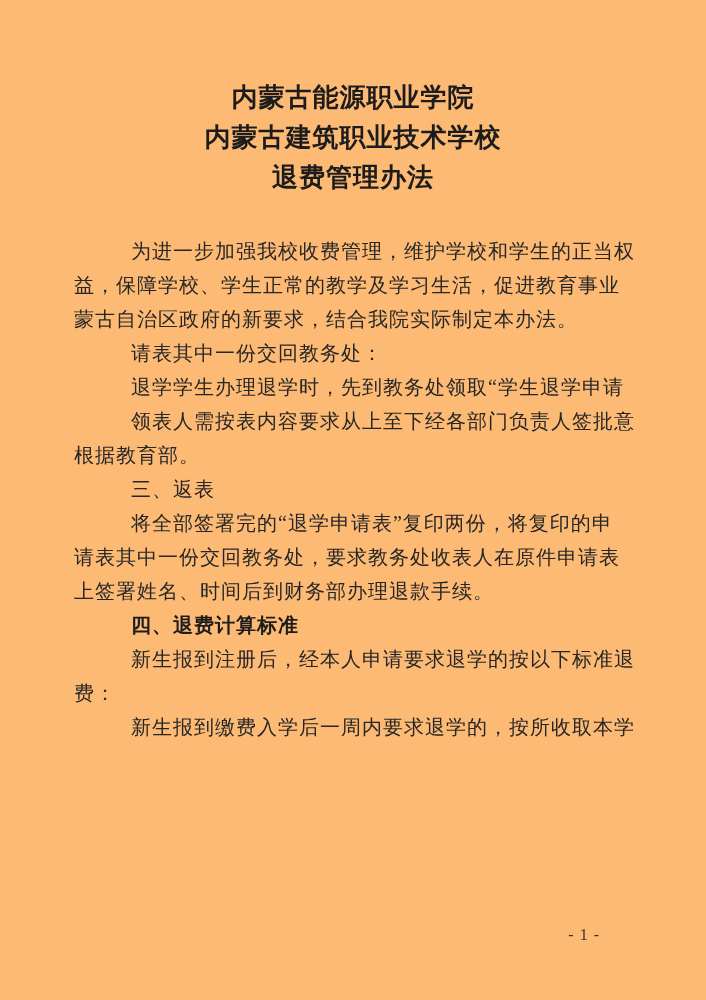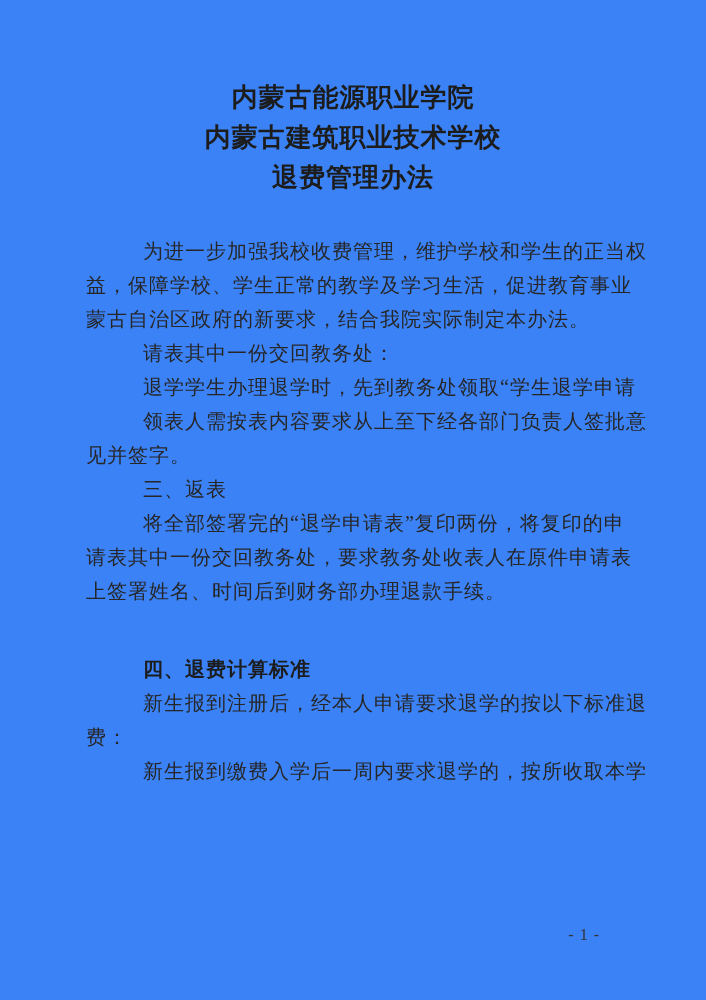--- a/index.html
+++ b/index.html
@@ -4,58 +4,57 @@
 <style>
   html, body {
     margin: 0;
     padding: 0;
     background: #ffffff;
   }
   .page {
     position: relative;
     width: 706px;
     height: 1000px;
-    background: #3b82f6;
+    background: #fdba74;
     overflow: hidden;
     font-family: "Liberation Serif", "DejaVu Serif", serif;
     color: #222222;
   }
   .title-block {
     position: absolute;
     top: 78px;
     left: 0;
     right: 0;
     text-align: center;
     font-size: 26px;
     font-weight: 700;
     line-height: 40px;
     letter-spacing: 1px;
     color: #1c1c1c;
   }
   .body-block {
     position: absolute;
     top: 234px;
-    left: 86px;
+    left: 74px;
     width: 570px;
     font-size: 20px;
     line-height: 34px;
     letter-spacing: 1px;
     color: #262626;
   }
   .body-line {
     height: 34px;
     white-space: nowrap;
   }
   .body-line.indent {
     padding-left: 57px;
   }
   .body-line.bold {
     font-weight: 700;
     color: #1c1c1c;
-    margin-top: 44px;
   }
   .footer-block {
     position: absolute;
     top: 925px;
     left: 0;
     width: 600px;
     text-align: right;
     font-size: 16px;
     line-height: 20px;
     letter-spacing: 1px;
@@ -73,21 +72,21 @@
     <div>退费管理办法</div>
   </header>
 
   <main class="body-block">
     <div class="body-line indent">为进一步加强我校收费管理，维护学校和学生的正当权</div>
     <div class="body-line">益，保障学校、学生正常的教学及学习生活，促进教育事业</div>
     <div class="body-line">蒙古自治区政府的新要求，结合我院实际制定本办法。</div>
     <div class="body-line indent">请表其中一份交回教务处：</div>
     <div class="body-line indent">退学学生办理退学时，先到教务处领取“学生退学申请</div>
     <div class="body-line indent">领表人需按表内容要求从上至下经各部门负责人签批意</div>
-    <div class="body-line">见并签字。</div>
+    <div class="body-line">根据教育部。</div>
     <div class="body-line indent">三、返表</div>
     <div class="body-line indent">将全部签署完的“退学申请表”复印两份，将复印的申</div>
     <div class="body-line">请表其中一份交回教务处，要求教务处收表人在原件申请表</div>
     <div class="body-line">上签署姓名、时间后到财务部办理退款手续。</div>
     <div class="body-line indent bold">四、退费计算标准</div>
     <div class="body-line indent">新生报到注册后，经本人申请要求退学的按以下标准退</div>
     <div class="body-line">费：</div>
     <div class="body-line indent">新生报到缴费入学后一周内要求退学的，按所收取本学</div>
   </main>
 

